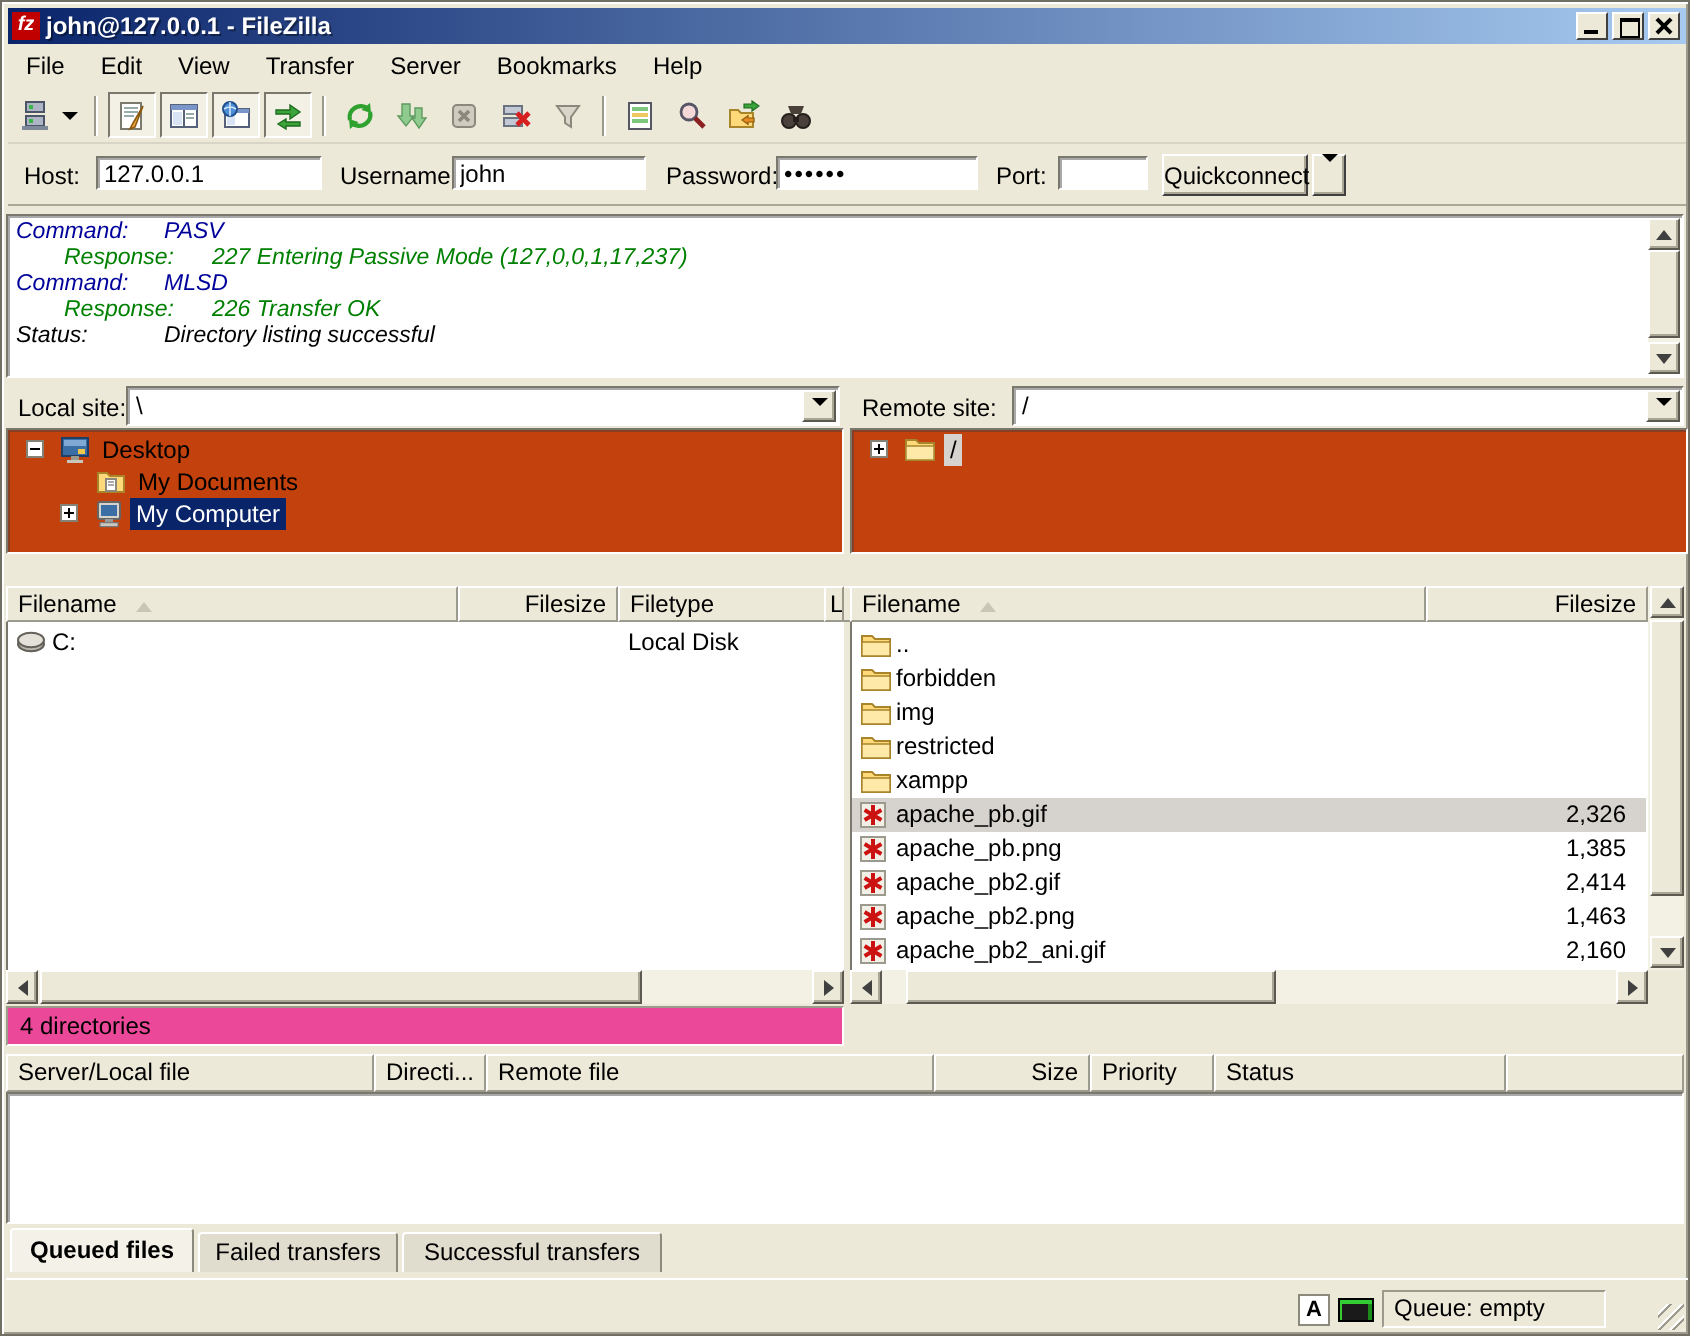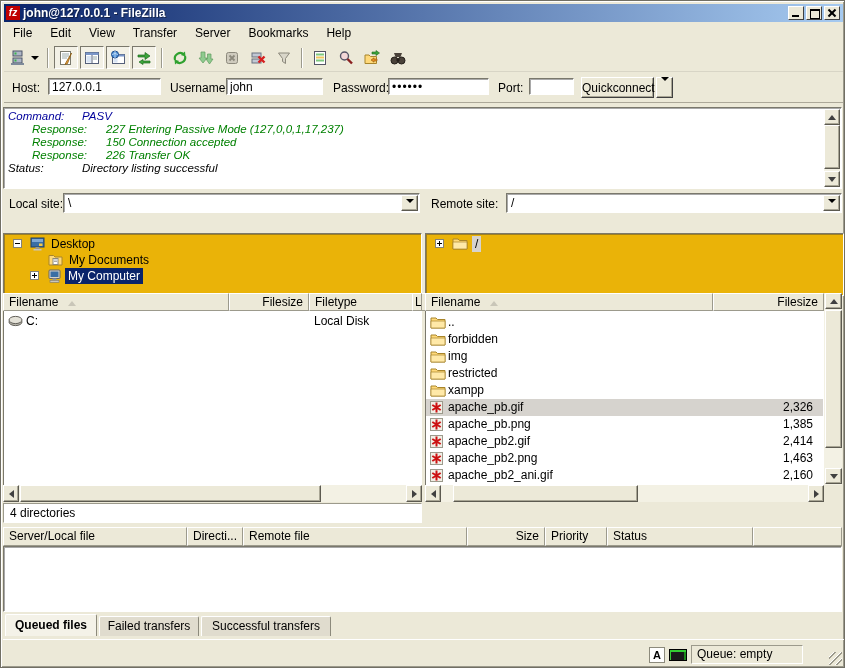--- a/index.html
+++ b/index.html
@@ -70,40 +70,40 @@
   
   .sitelbl { position:absolute; top:196px; }
   .combo { position:absolute; top:192px; height:20px; background:#fff;
            border:1px solid; border-color:#7A786C #FFF #FFF #7A786C; box-shadow: inset 1px 1px 0 rgba(64,64,64,.45); }
   .combo .cval { position:absolute; left:4px; top:2px; }
   .combo .cbtn { position:absolute; right:1px; top:1px; bottom:1px; width:17px; background:#ECE9D8;
            border:1px solid; border-color:#FFF #5C5A50 #5C5A50 #FFF; box-shadow: inset -1px -1px 0 #A9A695;
            display:flex; align-items:center; justify-content:center; }
 
   
-  .treebox { position:absolute; top:213px; height:63px; background:#eab308;
+  .treebox { position:absolute; top:213px; height:63px; background:#c2410c;
              border:1px solid; border-color:#7A786C #FFF #FFF #7A786C; box-shadow: inset 1px 1px 0 rgba(64,64,64,.45);
-             overflow:hidden;margin-top:19px; }
+             overflow:hidden; }
   .trow { position:absolute; height:16px; line-height:16px; white-space:nowrap; }
   .expander { position:absolute; width:9px; height:9px; top:3px; background:#fff; border:1px solid #848277; }
   .expander::before { content:""; position:absolute; left:1px; top:3px; width:5px; height:1px; background:#000; }
   .expander.plus::after { content:""; position:absolute; left:3px; top:1px; width:1px; height:5px; background:#000; }
   .tico { position:absolute; top:1px; }
   .tlabel { position:absolute; top:0; padding:0 3px; }
   .sel-active { background:#0A246A; color:#fff; }
   .sel-inactive { background:#D6D3CE; }
 
   
   .listbody { position:absolute; top:310px; height:174px; background:#fff;
               border-left:1px solid #7A786C; border-right:1px solid #fff; overflow:hidden; }
   .frow { position:absolute; left:0; right:0; height:17px; line-height:17px; white-space:nowrap; }
   .frow .fico { position:absolute; left:4px; top:2px; }
   .frow .fname { position:absolute; left:22px; }
   .frow .fsize { position:absolute; right:10px; text-align:right; }
-  .statusbar-sm { position:absolute; top:502px; height:20px; background:#ffffff; line-height:18px;
+  .statusbar-sm { position:absolute; top:502px; height:20px; background:#ec4899; line-height:18px;
               border:1px solid; border-color:#9C9A8C #FFF #FFF #9C9A8C; padding:0 6px; white-space:nowrap; }
   .sorttri { display:inline-block; width:0; height:0; border:4px solid transparent; border-bottom:5px solid #C9C6B8; margin-left:10px; }
 
   
   .qbody { position:absolute; left:2px; top:545px; width:839px; height:66px; background:#fff;
            border:1px solid; border-color:#7A786C #FFF #FFF #7A786C; box-shadow: inset 1px 1px 0 rgba(64,64,64,.45); }
   .tab { position:absolute; text-align:center; background:#E0DCCE; border:1px solid; border-color:#FFF #8C8A7C #8C8A7C #FFF;
          border-bottom:none; line-height:18px; height:20px; top:615px; border-radius:2px 2px 0 0; }
   .tab.active { background:#F4F2E8; font-weight:bold; height:22px; top:613px; line-height:21px; z-index:2; }
 
@@ -262,21 +262,21 @@
     <span class="lbl" style="left:494px;">Port:</span>
     <input class="fld" style="left: 525px; width: 45px;" value="">
     <button class="qcbtn" style="left:577px; width:73px;">Quickconnect</button>
     <button class="qcbtn" style="left:652px; width:17px;"><span class="dd-arrow" style="margin:0 auto;"></span></button>
   </div>
 
   <div class="log inset">
     <div class="logbody">
       <div class="logline"><span class="llabel lcmd">Command:</span><span class="lcmd">PASV</span></div>
       <div class="logline"><span class="llabel lresp">Response:</span><span class="lresp">227 Entering Passive Mode (127,0,0,1,17,237)</span></div>
-      <div class="logline"><span class="llabel lresp">Response:</span><span class="lresp">150 Connection accepted</span></div>
+      <div class="logline"><span class="llabel lcmd">Command:</span><span class="lcmd">MLSD</span></div>
       <div class="logline"><span class="llabel lresp">Response:</span><span class="lresp">226 Transfer OK</span></div>
       <div class="logline"><span class="llabel lstat">Status:</span><span class="lstat">Directory listing successful</span></div>
     </div>
     <div class="sb-track" style="right:1px; top:1px; width:16px; bottom:1px;"></div>
     <div class="sb-btn" style="right:1px; top:1px; width:16px; height:16px;">
         <span class="tri-up"></span>
       </div>
     <div class="sb-thumb" style="right:1px; top:17px; width:16px; height:44px;"></div>
     <div class="sb-btn" style="right:1px; bottom:1px; width:16px; height:16px;">
         <span class="tri-down"></span>

